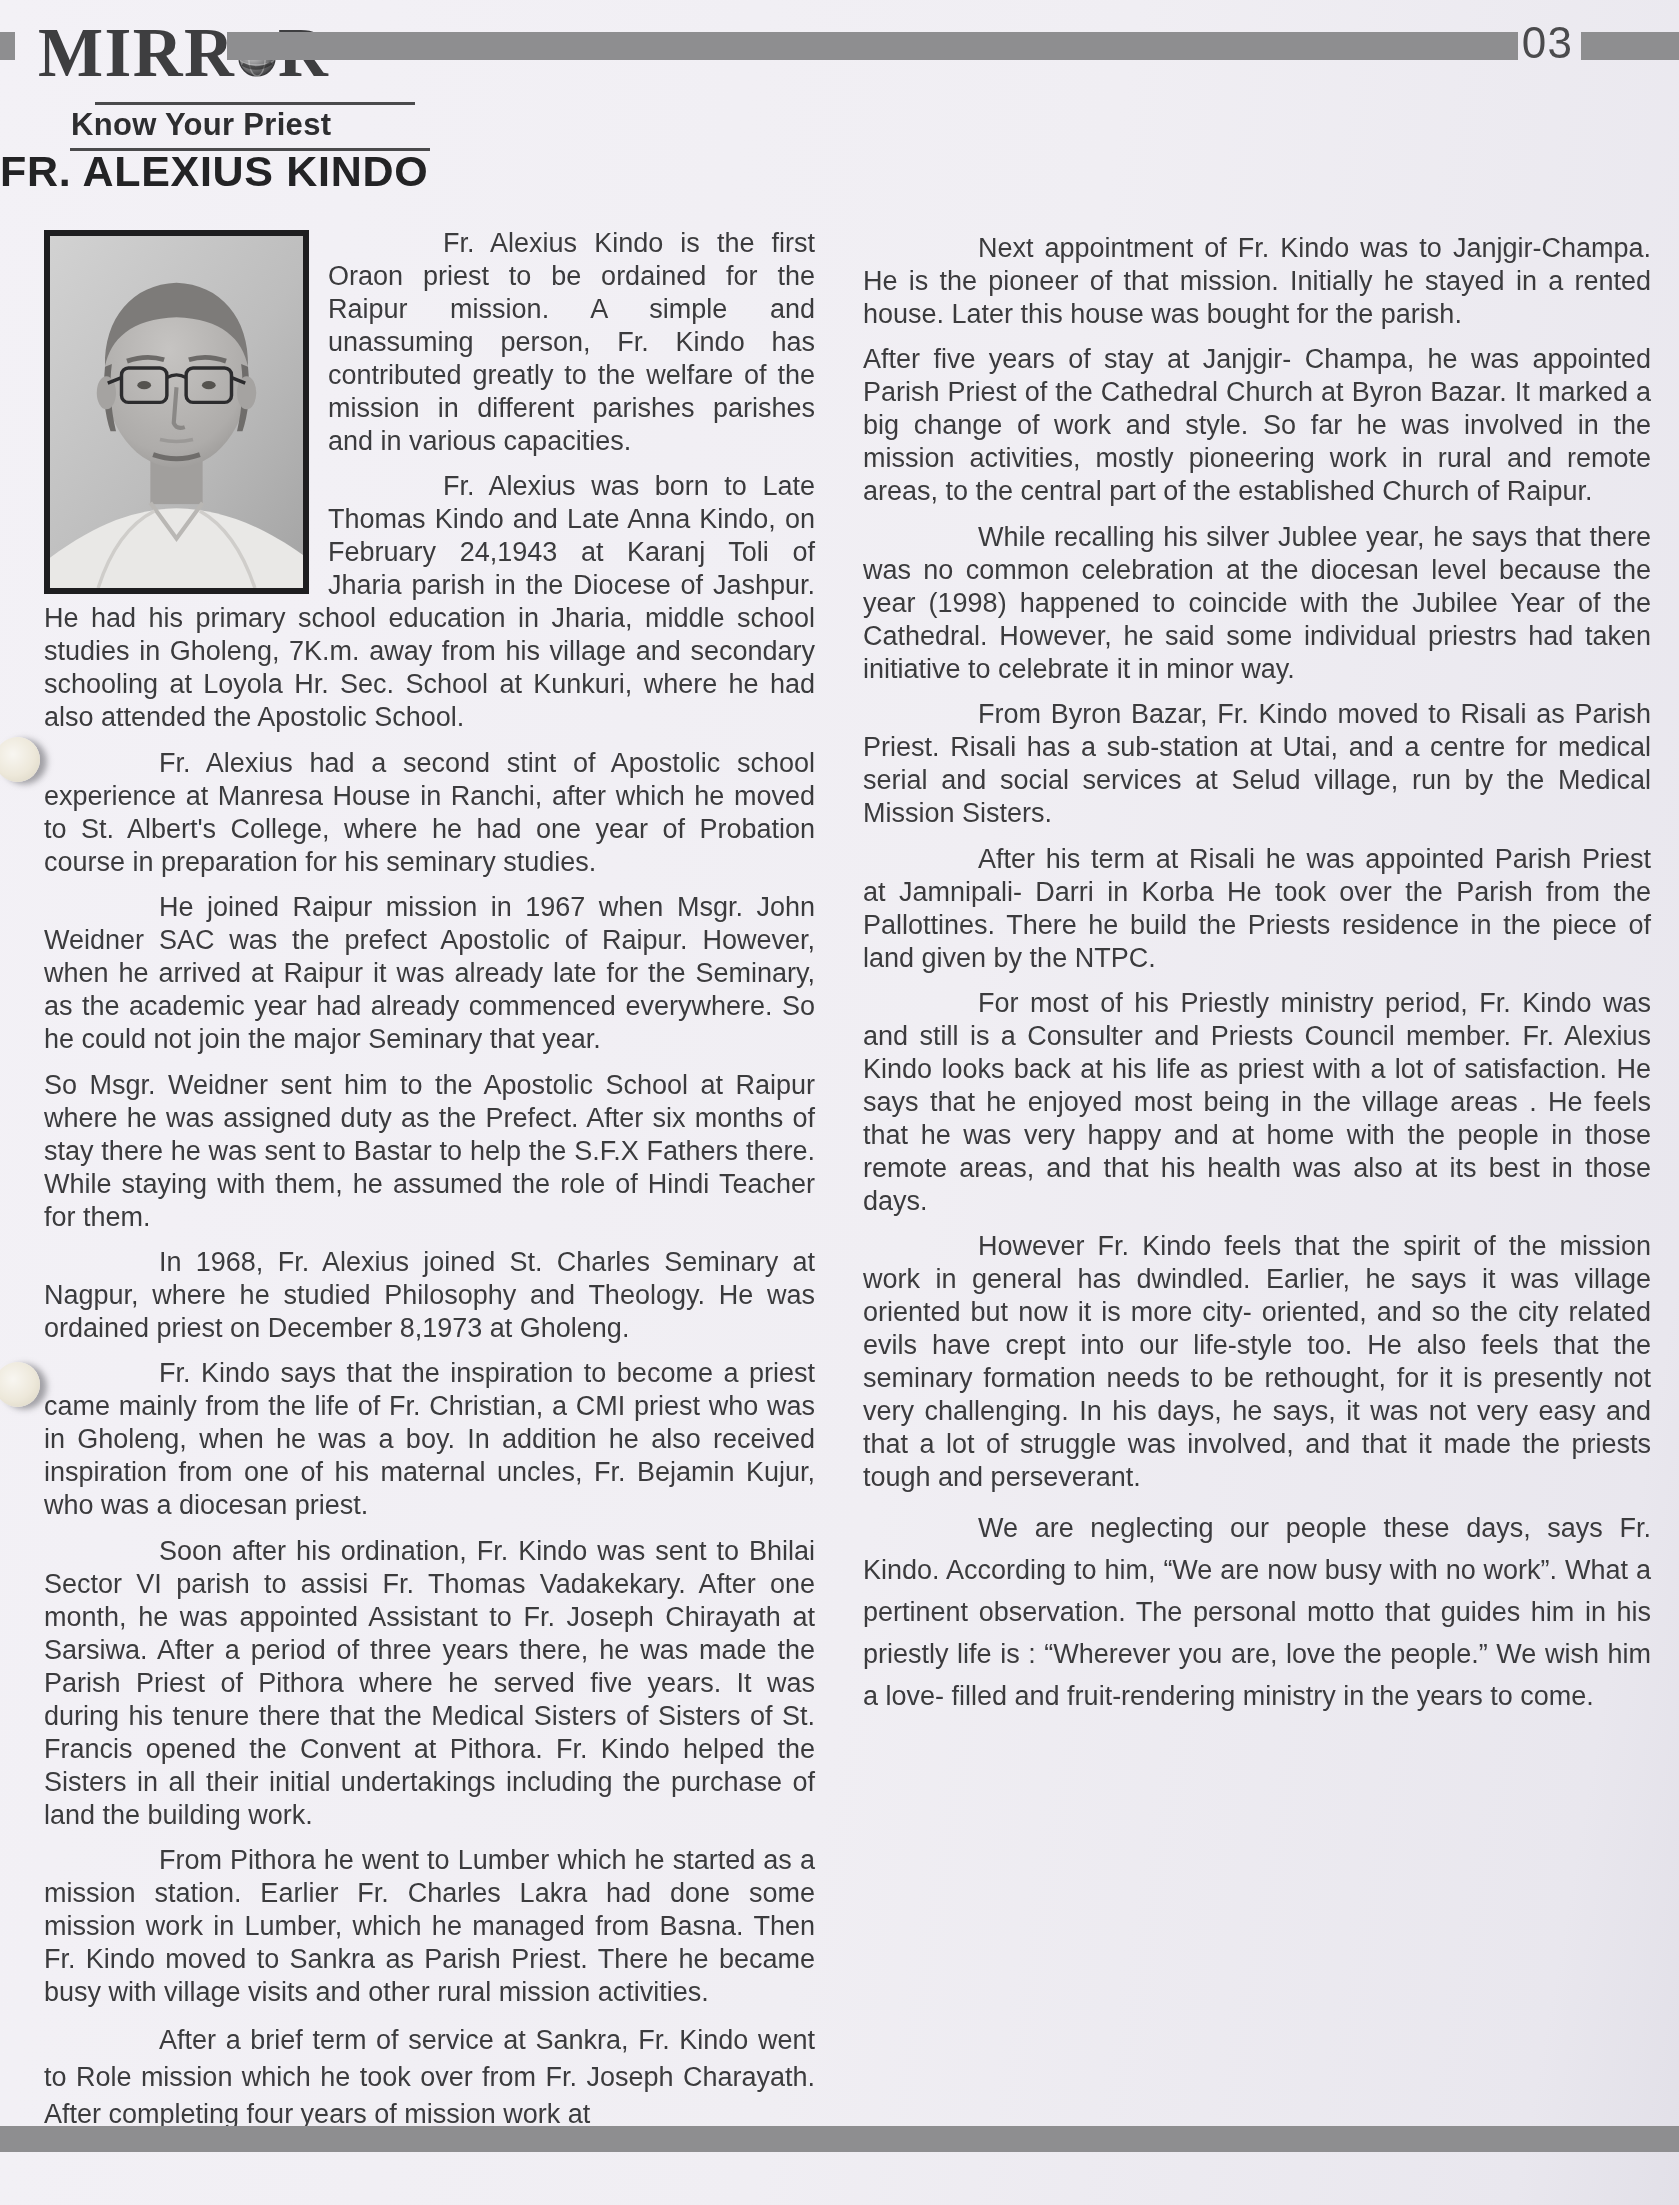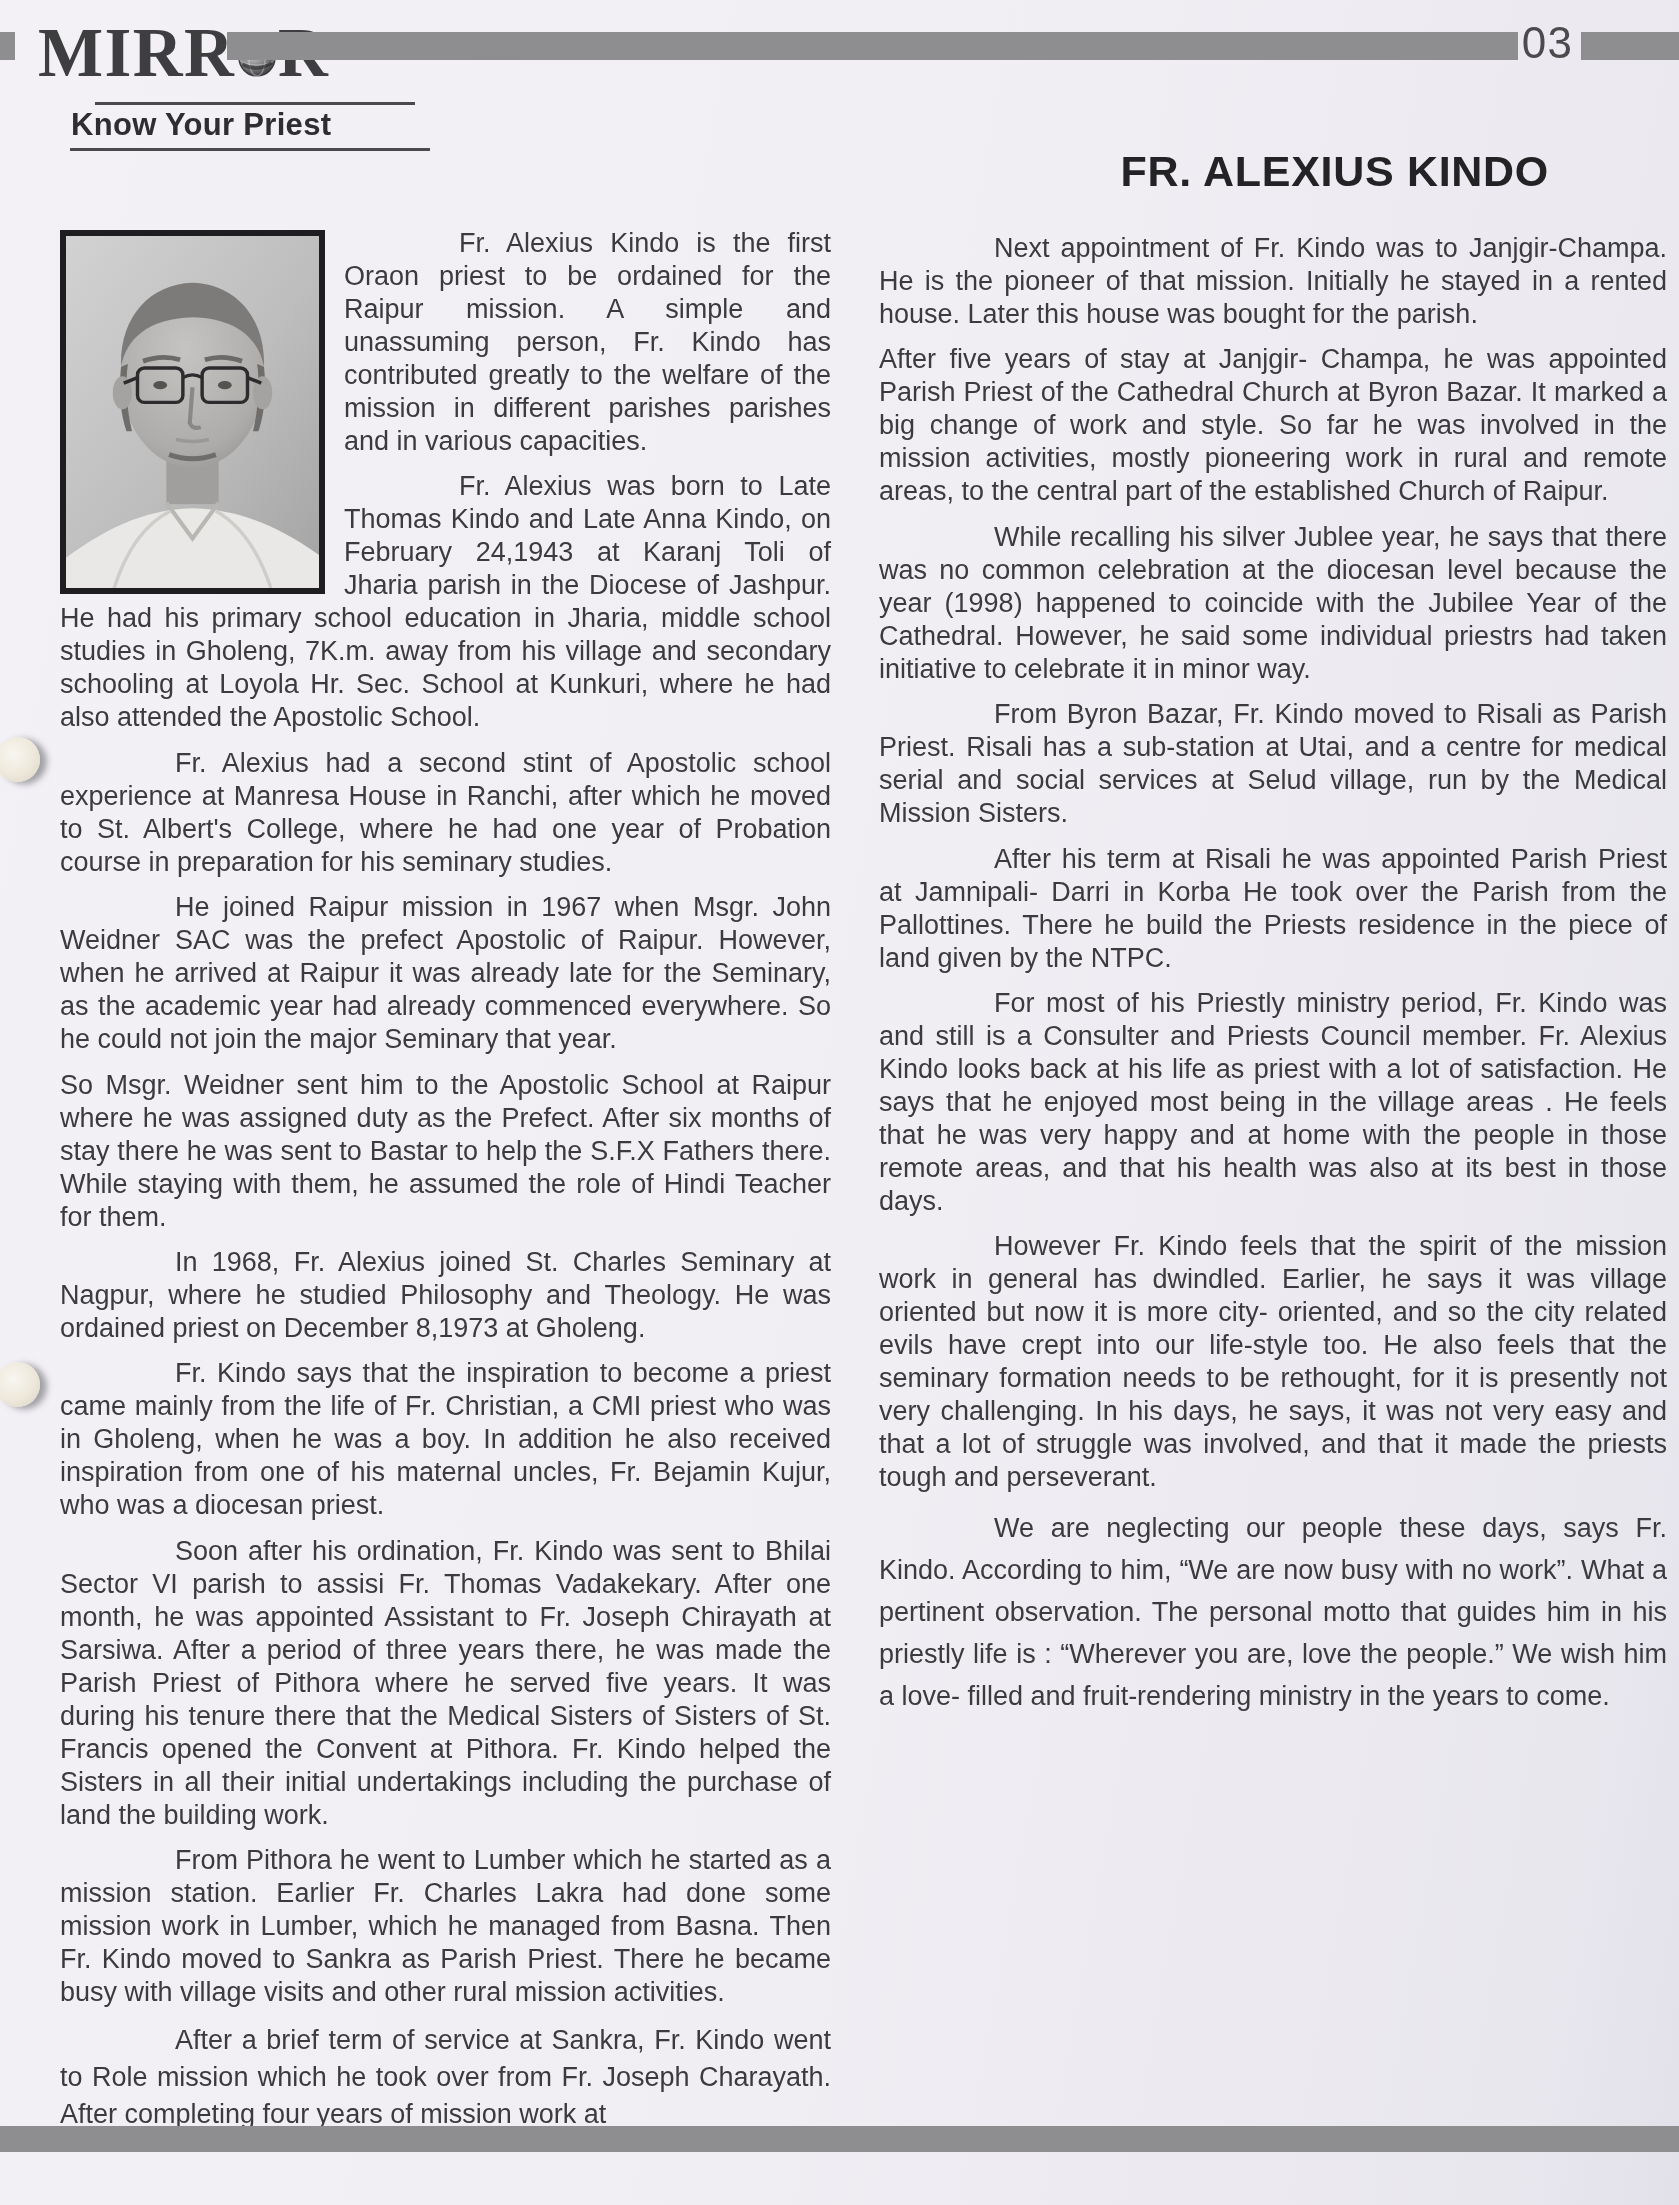--- a/index.html
+++ b/index.html
@@ -24,25 +24,25 @@
     font-size:44px; color:#4b4b4d; letter-spacing:1.4px;
   }
   
   .section-overline  { position:absolute; left:95px; top:102px; width:320px; height:3.4px; background:#4a4a4c; }
   .section-underline { position:absolute; left:70px; top:148px; width:360px; height:3.4px; background:#4a4a4c; }
   .section-heading {
     position:absolute; left:71px; top:107px; font-size:31px; font-weight:bold;
     color:#2e2e30; letter-spacing:0.3px;
   }
   .article-title {
-    position:absolute; left:0; top:147px; width:1549px; text-align:right;
+    position:absolute; left:0; top:147px; width:1549px; text-align:left;
     font-size:43px; font-weight:bold; letter-spacing:0.7px; color:#232325;
   }
   
-  .column { position:absolute; font-size:27px; line-height:33px; text-align:justify; color:#3b3b3d;margin-left:16px; }
+  .column { position:absolute; font-size:27px; line-height:33px; text-align:justify; color:#3b3b3d; }
   .column-left  { left:44px;   top:227px; width:771px; }
   .column-right { left:863px; top:232px; width:788px; }
   .column p { margin:0 0 12.4px 0; }
   p.indent    { text-indent:115px; }
   p.noindent  { text-indent:0; }
   p.semiloose { line-height:37px; }
   p.loose     { line-height:42px; }
   .photo-frame {
     float:left; width:253px; height:352px; border:6.2px solid #1e1e20;
     margin:2.7px 19px 6.9px 0; background:#d8d8d8;

